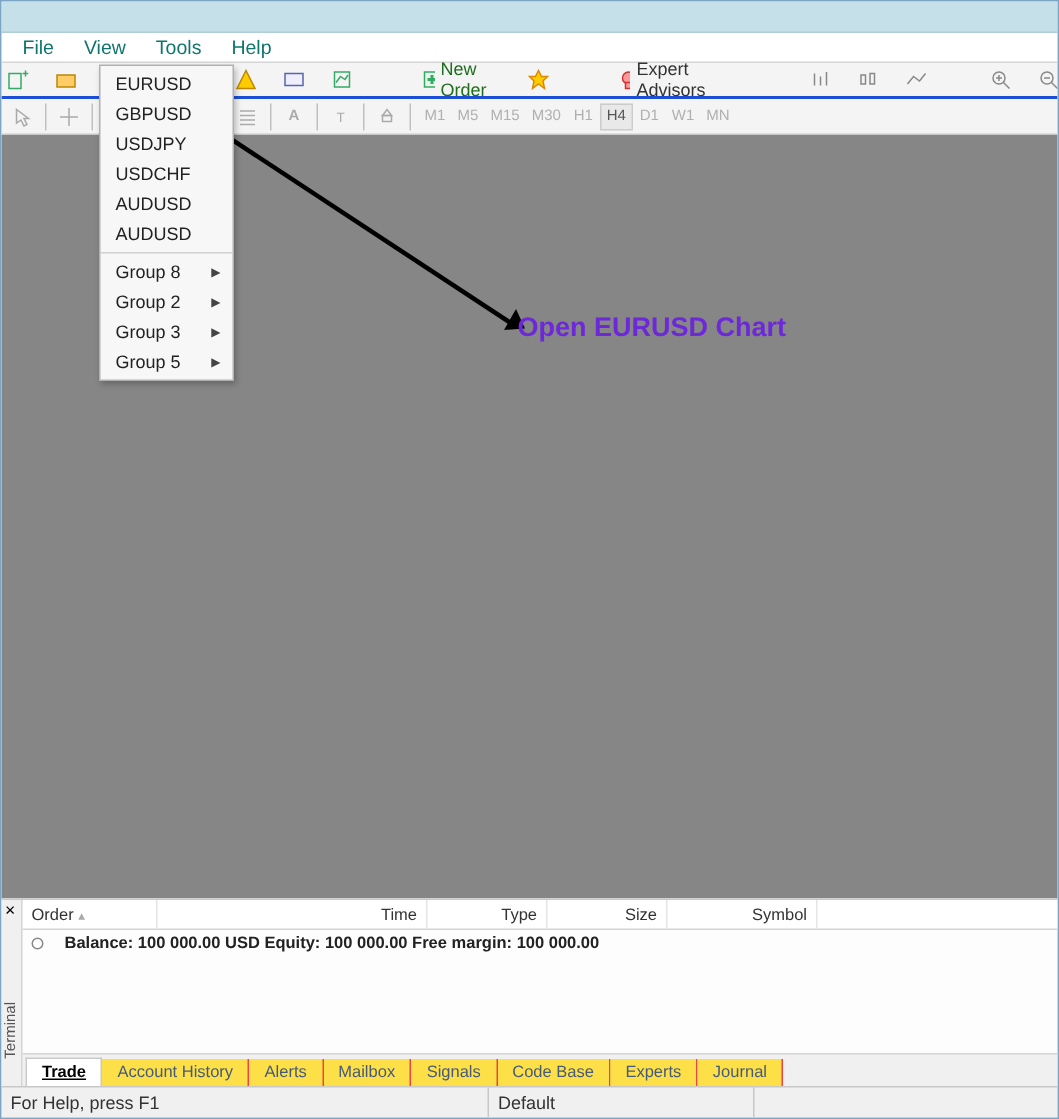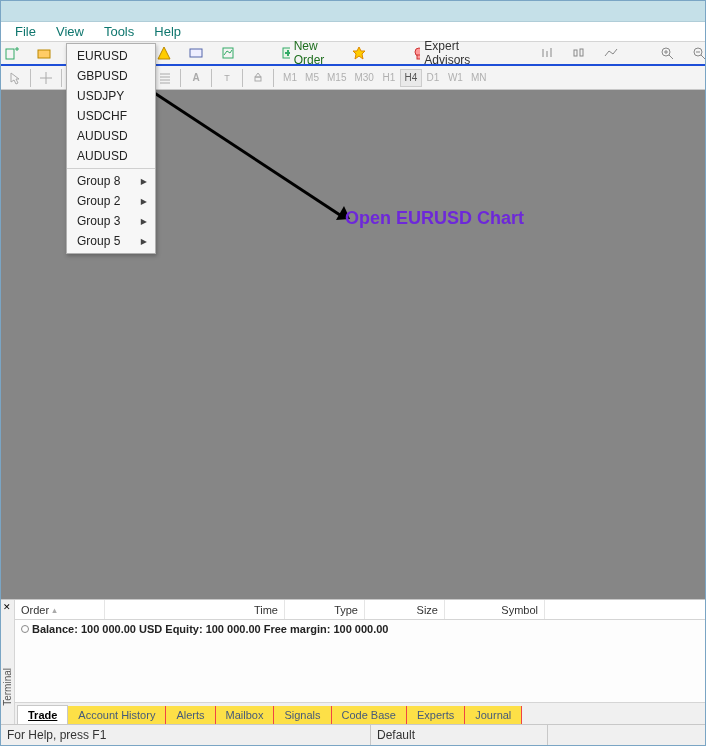--- a/index.html
+++ b/index.html
@@ -189,21 +189,21 @@
   .term-data {
     flex: 1;
     overflow: auto;
     font-size: 11px;
   }
   .term-balance-row {
     height: 18px;
     display: flex;
     align-items: center;
     padding-left: 6px;
-    gap: 3px;
+    gap: 14px;
     color: #222;
     font-weight: 600;
     font-size: 11px;
   }
   .circle-ic {
     width: 8px;
     height: 8px;
     border: 1px solid #888;
     border-radius: 50%;
   }
@@ -509,16 +509,16 @@
         <div class="term-tab">Mailbox</div>
         <div class="term-tab">Signals</div>
         <div class="term-tab">Code Base</div>
         <div class="term-tab">Experts</div>
         <div class="term-tab">Journal</div>
       </div>
   </div>
 </div>
 
 <div class="status-bar">
-  <div class="status-cell" style="width:370px">For Help, press F1</div>
+  <div class="status-cell" style="width:325px">For Help, press F1</div>
   <div class="status-cell" style="width:177px">Default</div>
   <div class="status-cell" style="flex:1;border-right:none"></div>
 </div>
 
 </body></html>

